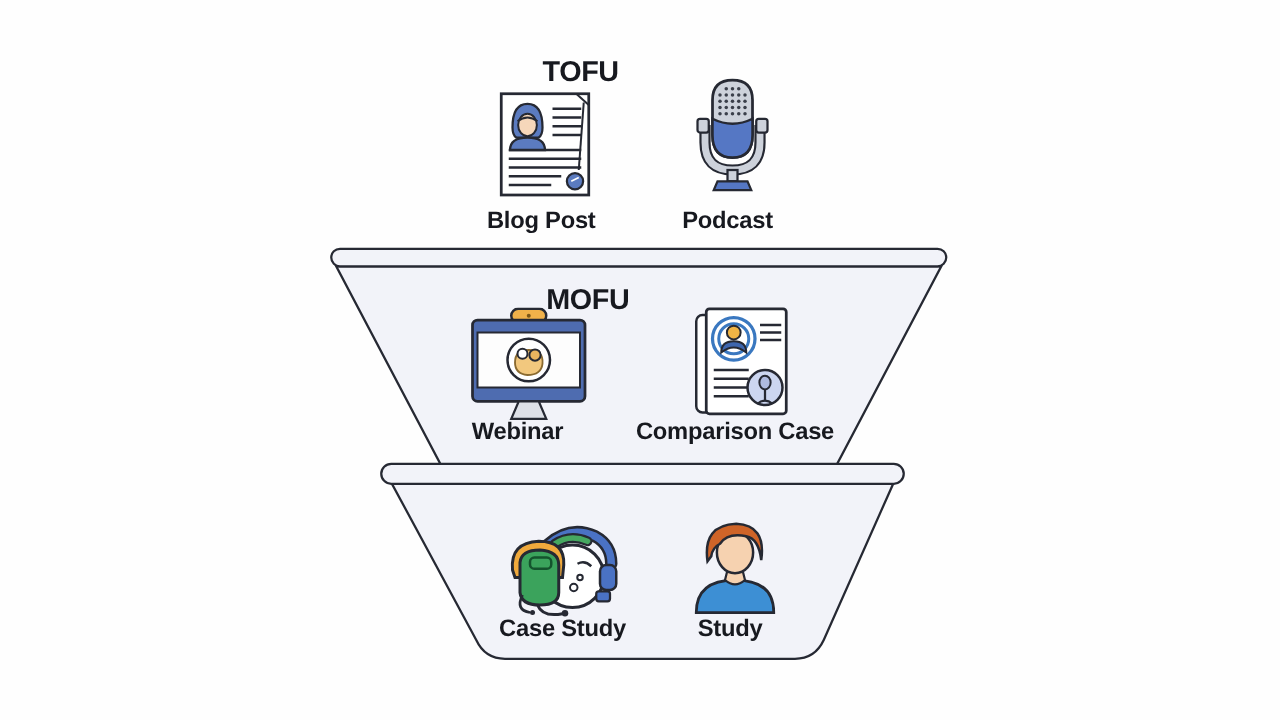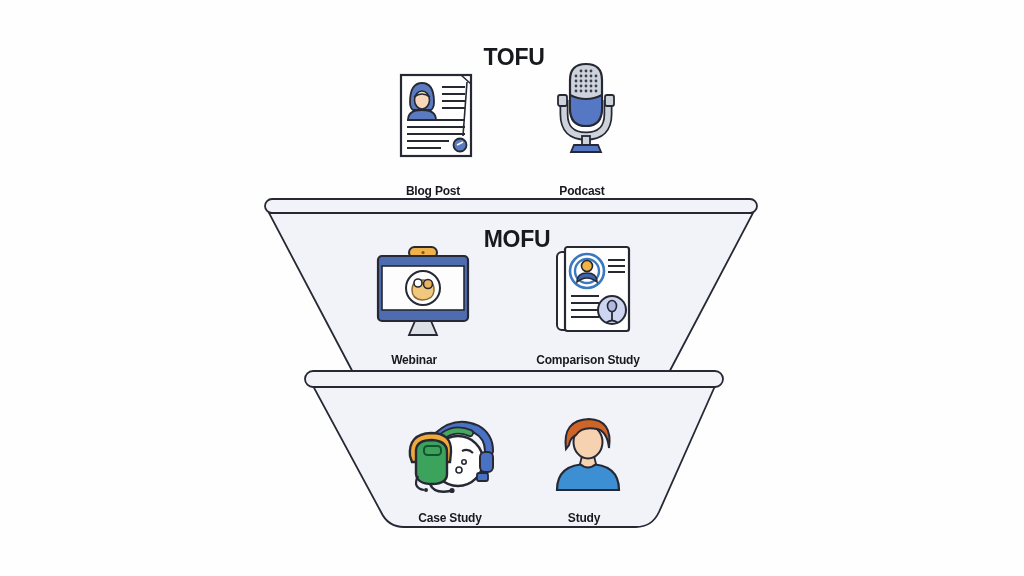--- a/index.html
+++ b/index.html
@@ -4,26 +4,26 @@
 <style>
   html,body{margin:0;padding:0;}
   body{
     width:1024px;height:576px;overflow:hidden;
     background:#ffffff;
     font-family:"Liberation Sans","DejaVu Sans",sans-serif;
   }
   .canvas{position:relative;width:1024px;height:576px;background:#fefefe;}
   .abs{position:absolute;}
   .stage-label{
-    position:absolute;text-align:center;
+    position:absolute;text-align:left;
     font-weight:700;font-size:23px;color:#17191f;letter-spacing:-0.3px;
   }
   .item-label{
     position:absolute;text-align:center;
-    font-weight:700;font-size:12px;color:#17191f;letter-spacing:-0.2px;margin-top:18px;
+    font-weight:700;font-size:19px;color:#17191f;letter-spacing:-0.2px;
   }
   svg{display:block;}
 </style>
 </head>
 <body>
 
 <div class="canvas">
 
   <svg class="abs" style="left:0;top:0;" width="1024" height="576" viewBox="0 0 1024 576">
 
@@ -138,21 +138,21 @@
       <path d="M57 16 H74 M57 22 H74 M57 28 H74" stroke="#262933" stroke-width="2"></path>
 
       <path d="M20 52 H48 M20 59 H48 M20 66 H48 M20 73 H48" stroke="#262933" stroke-width="2"></path>
 
       <circle cx="61" cy="66" r="14" fill="#ccd6f0" stroke="#262933" stroke-width="2"></circle>
       <ellipse cx="61" cy="62" rx="4.5" ry="5.5" fill="#aebadf" stroke="#262933" stroke-width="1.6"></ellipse>
       <path d="M61 68 V77" stroke="#262933" stroke-width="1.8"></path>
       <path d="M55 79 Q61 74 67 79" fill="none" stroke="#262933" stroke-width="1.8"></path>
     </svg>
   </div>
-  <div class="item-label" style="left:488px;top:335px;width:200px;">Comparison Study</div>
+  <div class="item-label" style="left:488px;top:335px;width:200px;">Comparison Case</div>
 
 
   <div class="abs" style="left:404px;top:418px;">
     <svg width="92" height="78" viewBox="0 0 92 78">
 
       <path d="M34 18 Q52 2 72 11 Q85 18 85 33" fill="none" stroke="#262933" stroke-width="10" stroke-linecap="round"></path>
       <path d="M34 18 Q52 2 72 11 Q85 18 85 33" fill="none" stroke="#4a72c4" stroke-width="6" stroke-linecap="round"></path>
 
       <circle cx="54" cy="43" r="25" fill="#ffffff" stroke="#262933" stroke-width="2.4"></circle>
 

